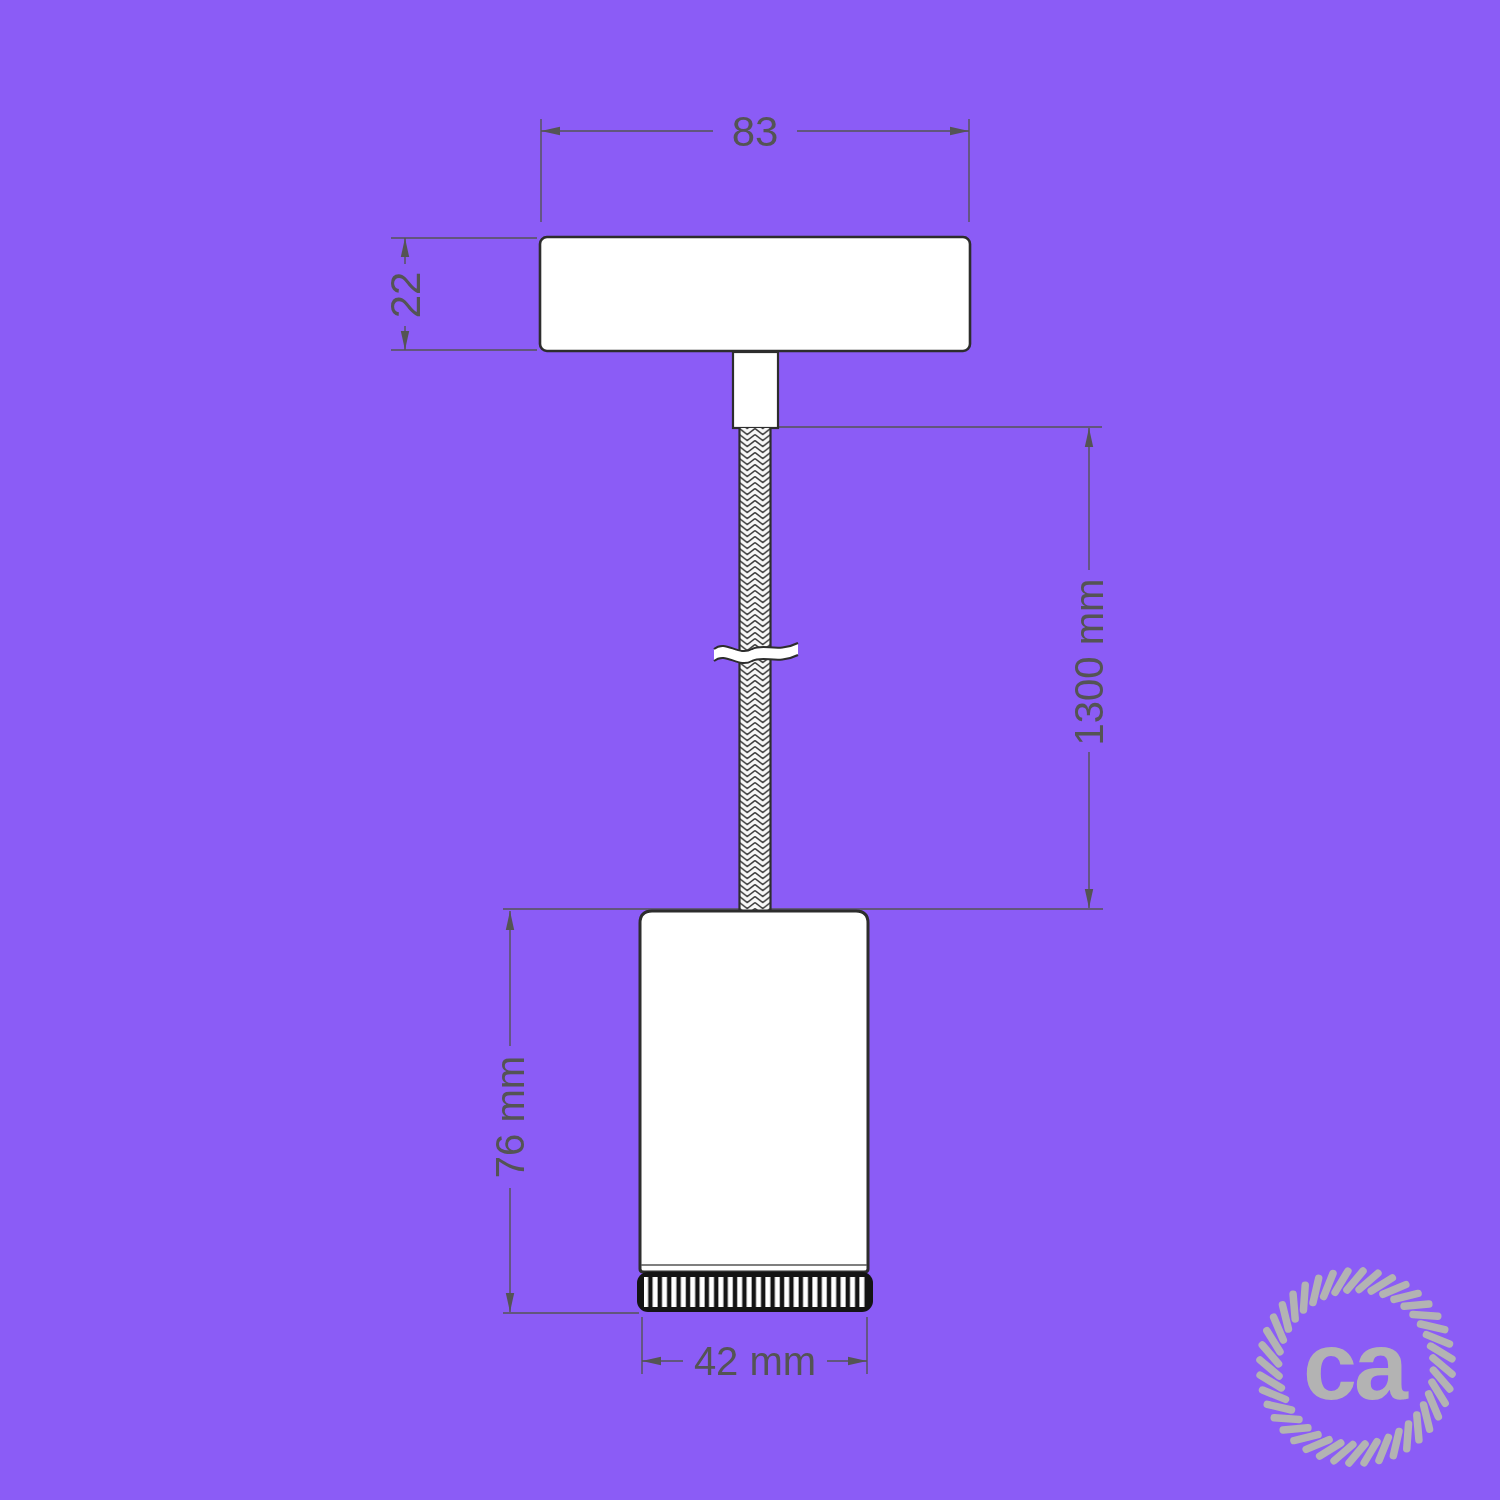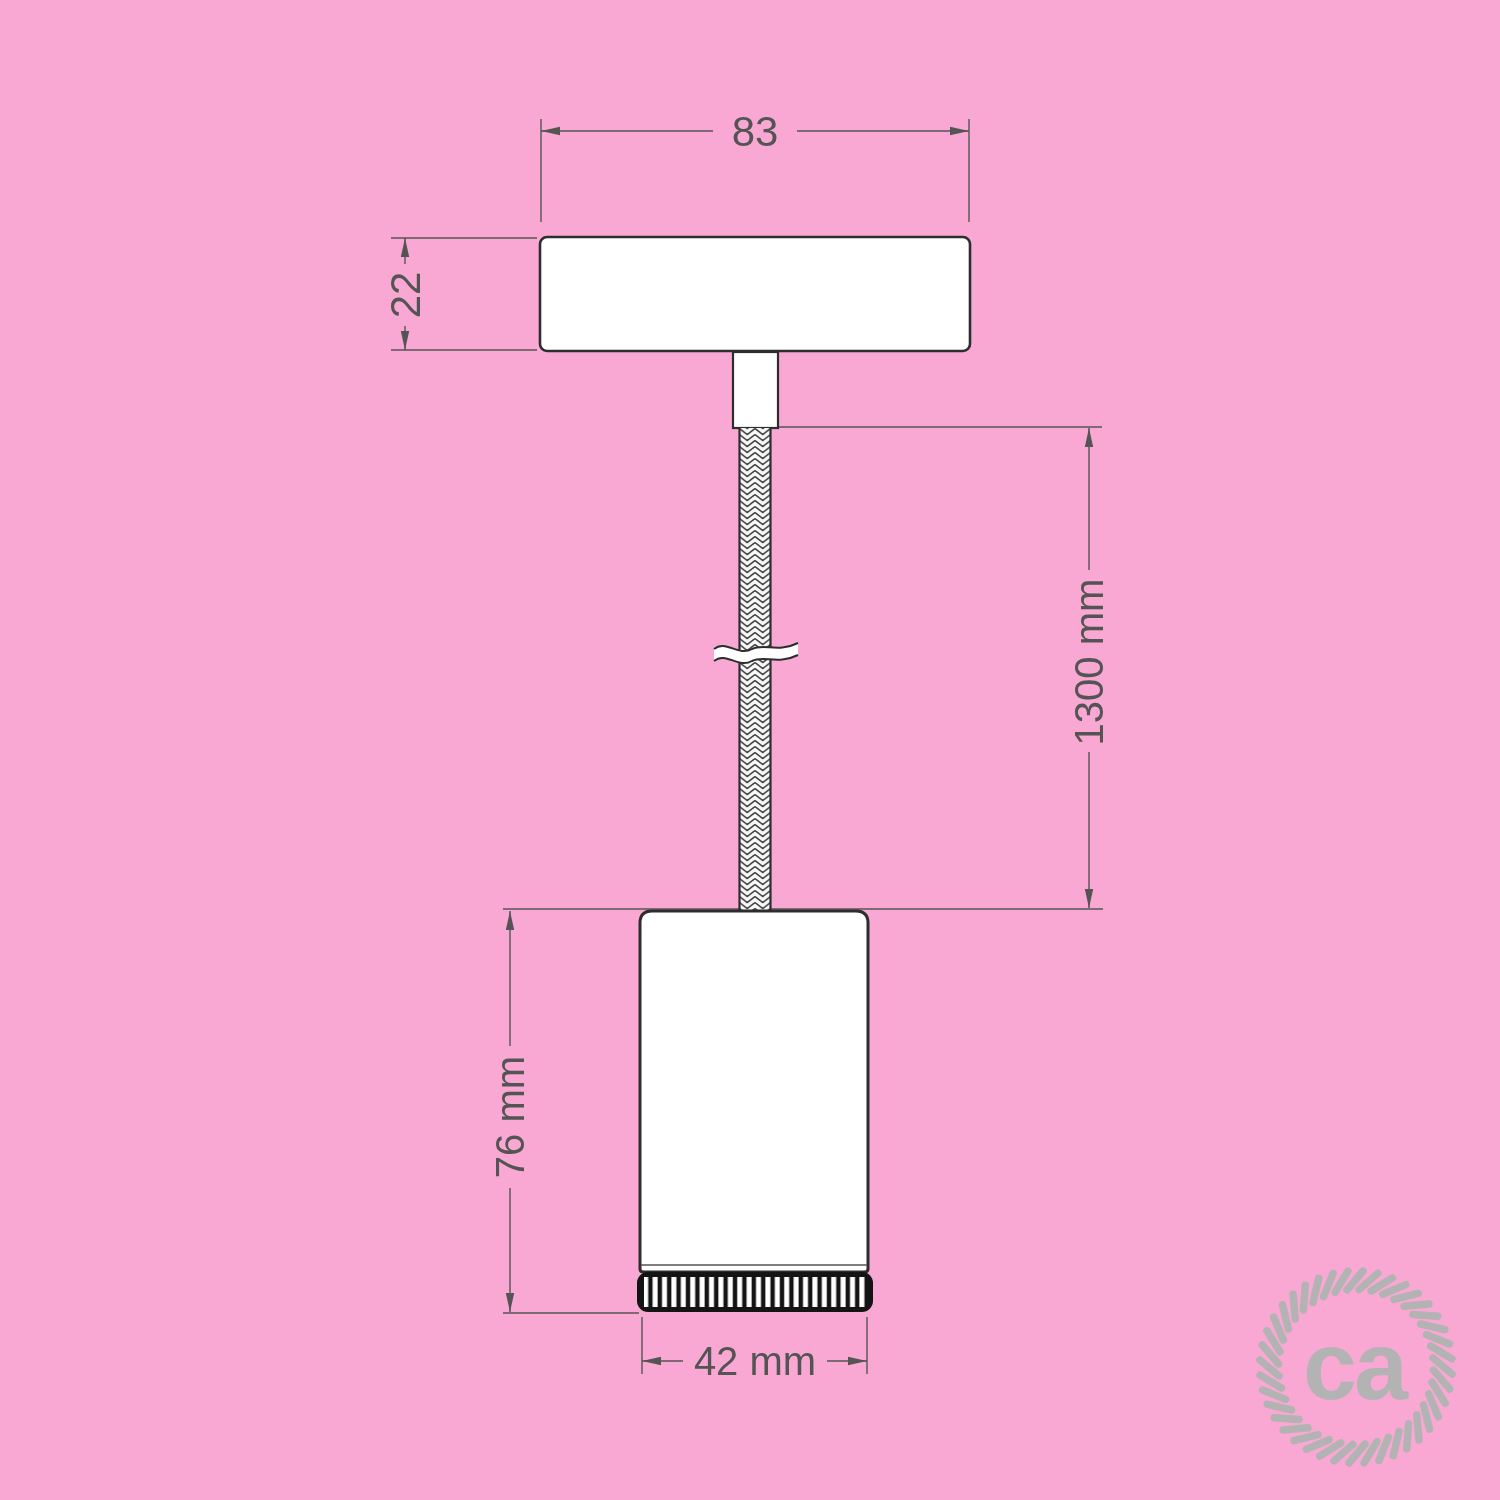--- a/index.html
+++ b/index.html
@@ -1,16 +1,16 @@
 <!DOCTYPE html>
 <html><head>
 <meta charset="utf-8">
 <style>
   html,body{margin:0;padding:0;background:#ffffff;}
-  .page{width:1500px;height:1500px;position:relative;background:#f9a8d4;overflow:hidden;}
+  .page{width:1500px;height:1500px;position:relative;background:#8b5cf6;overflow:hidden;}
   svg{display:block;}
   .outline{fill:#ffffff;stroke:#2d2d2d;}
   .thin{stroke:#545454;stroke-width:1.4;fill:none;}
   .arrow{fill:#545454;stroke:none;}
   .dimtext{font-family:"Liberation Sans", sans-serif;fill:#545454;}
   .num{font-size:42px;}
   .mm{font-size:40px;}
   .logo-ca{font-family:"Liberation Sans", sans-serif;font-weight:bold;font-size:97px;letter-spacing:-3px;}
 </style>
 </head>

